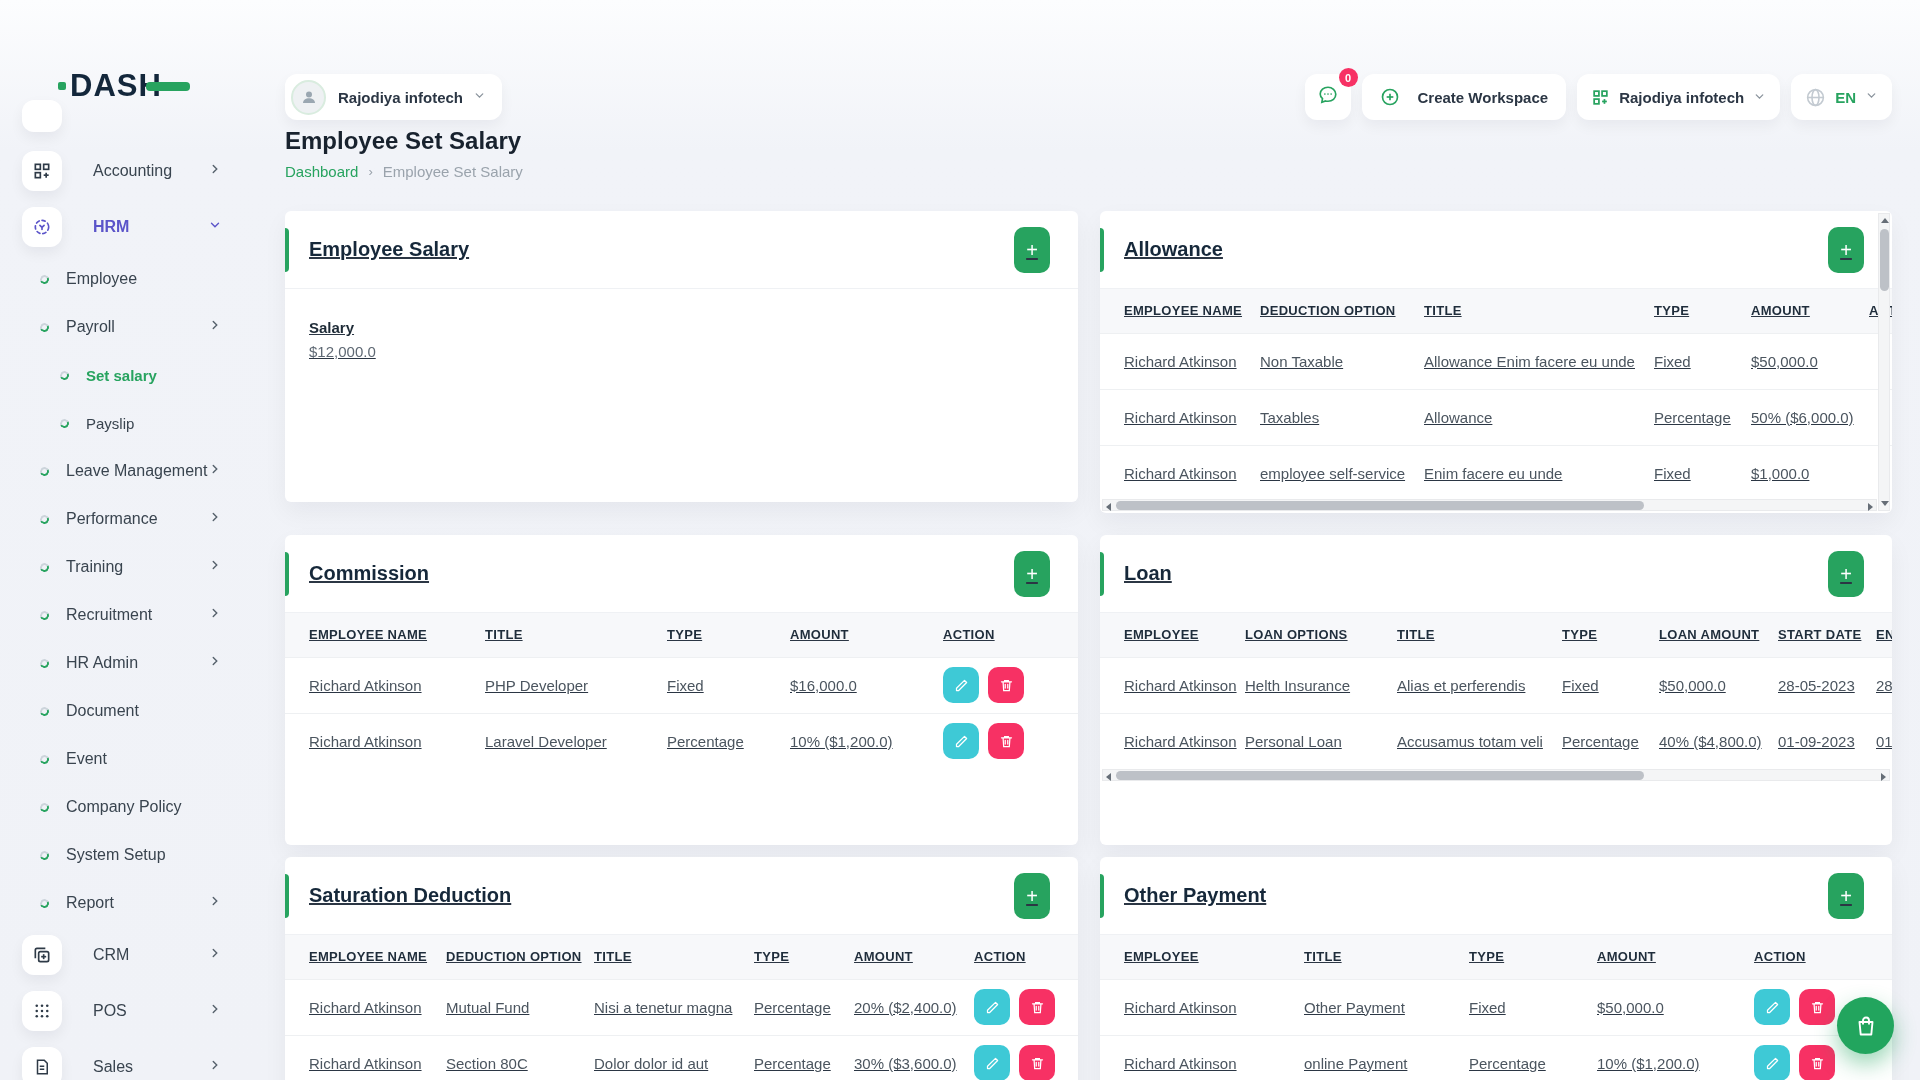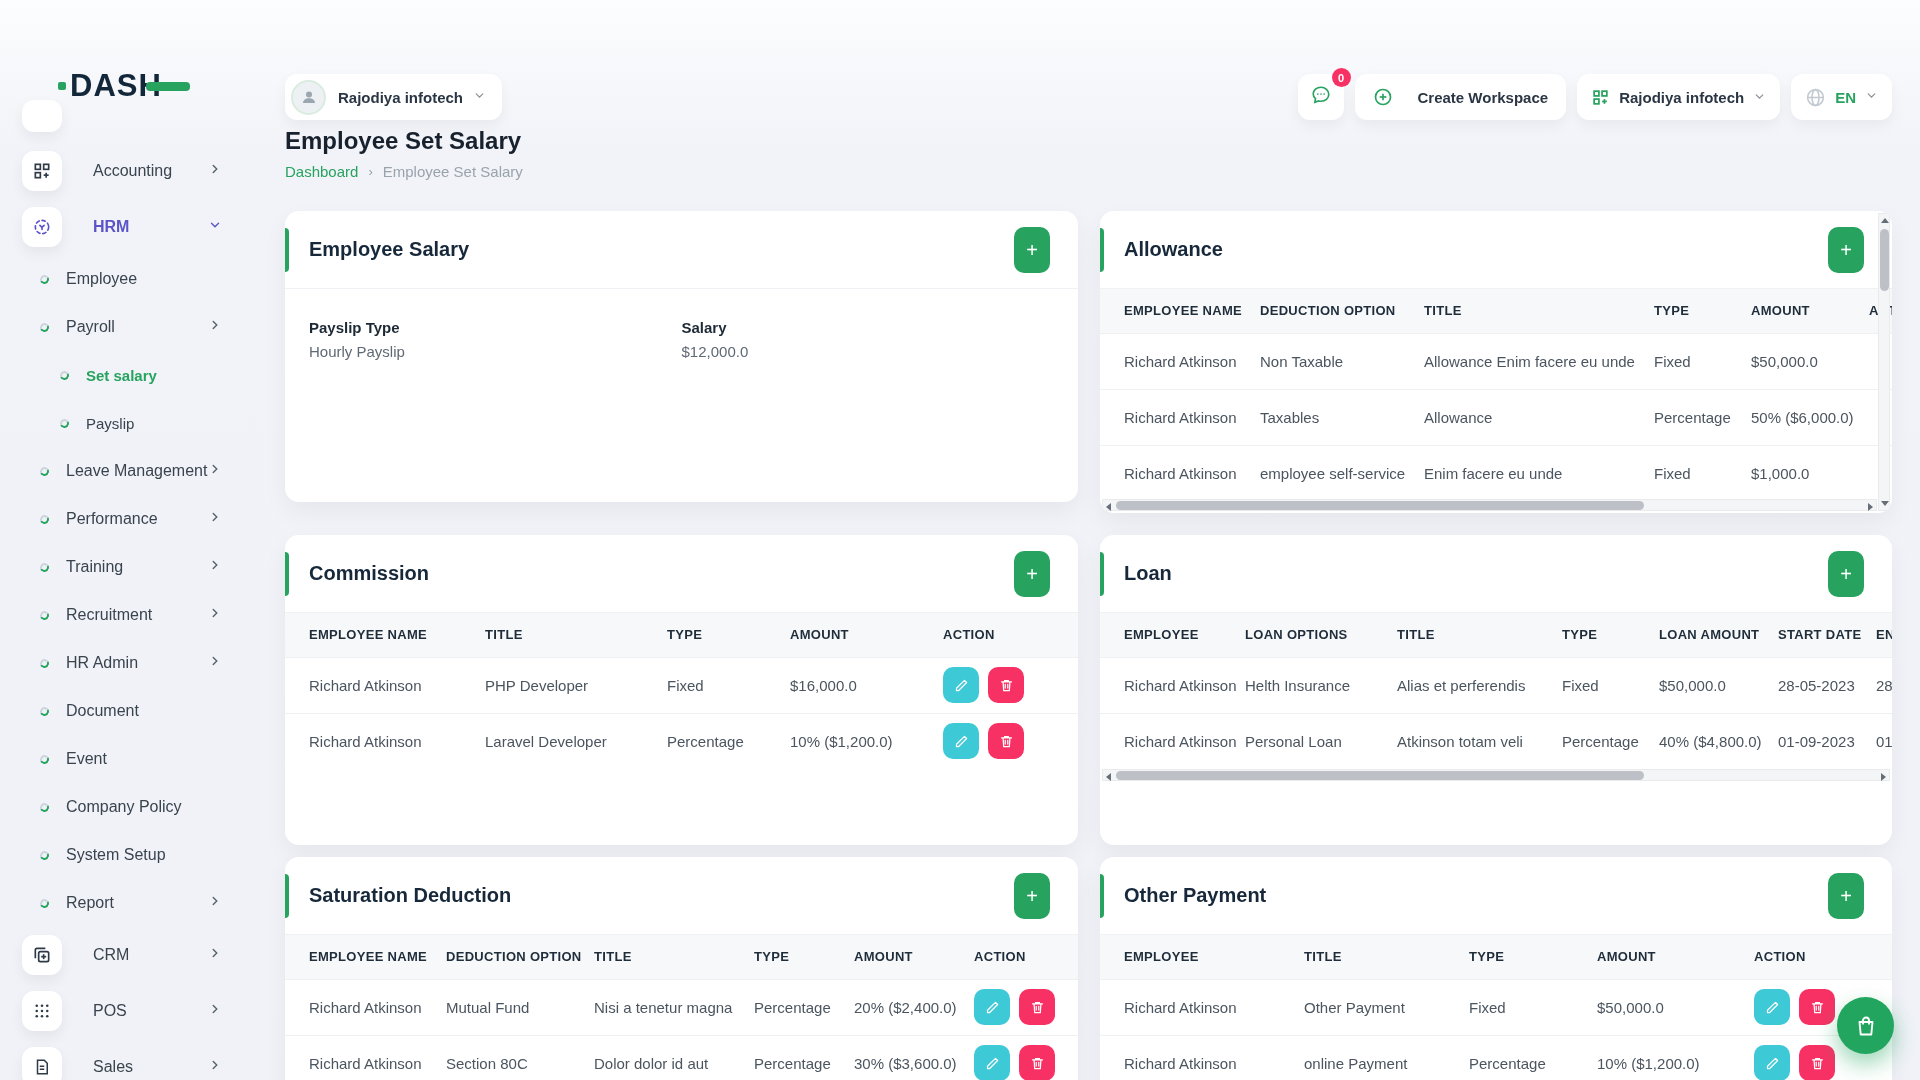--- a/index.html
+++ b/index.html
@@ -42,33 +42,33 @@
   .ws-left { padding:0 16px 0 6px; }
   .avatar { width:35px; height:35px; border-radius:50%; background:#eef1f3; border:2px solid #d9ecdf;
     display:flex; align-items:center; justify-content:center; color:#9aa7b1; }
   .ws-left .lbl { margin:0 10px 0 12px; font-size:15px; font-weight:600; color:#2b3644; }
   .chev-sm { color:#8a939c; }
   .right-group { margin-left:auto; display:flex; align-items:center; gap:11px; }
   .chat-pill { width:46px; justify-content:center; position:relative; }
   .badge { position:absolute; top:-6px; right:-7px; min-width:19px; height:19px; border-radius:10px;
     background:#f73164; color:#fff; font-size:11px; font-weight:700; display:flex; align-items:center;
     justify-content:center; padding:0 5px; }
-  .cw-pill { padding:0 18px; gap:25px; font-size:15px; font-weight:600; color:#2b3644; }
+  .cw-pill { padding:0 18px; gap:18px; font-size:15px; font-weight:600; color:#2b3644; }
   .ws-right { padding:0 14px; gap:9px; font-size:15px; font-weight:600; color:#2b3644; }
   .lang-pill { padding:0 14px; gap:9px; }
   .lang-code { color:#27a35f; font-size:15px; font-weight:700; }
 
   .page-title { position:absolute; left:0; top:127px; font-size:24px; font-weight:700; color:#18222e; }
   .breadcrumb { position:absolute; left:0; top:163px; font-size:15px; display:flex; gap:10px; align-items:center; }
   .breadcrumb .bc-link { color:#27a35f; cursor:pointer; }
   .breadcrumb .bc-sep { color:#9aa3ac; font-size:13px; }
   .breadcrumb .bc-cur { color:#9aa3ac; }
 
   
-  .card { position:absolute; background:#fff; border-radius:14px; box-shadow:0 10px 24px rgba(16,24,40,.05); overflow:hidden; }
+  .card { position:absolute; background:#fff; border-radius:6px; box-shadow:0 10px 24px rgba(16,24,40,.05); overflow:hidden;text-decoration:underline; }
   #card-salary      { left:285px;  top:211px; width:793px; height:291px; }
   #card-allowance   { left:1100px; top:211px; width:792px; height:302px; }
   #card-commission  { left:285px;  top:535px; width:793px; height:310px; }
   #card-loan        { left:1100px; top:535px; width:792px; height:310px; }
   #card-saturation  { left:285px;  top:857px; width:793px; height:330px; }
   #card-other       { left:1100px; top:857px; width:792px; height:330px; }
   .card-head { height:78px; display:flex; align-items:center; padding:0 28px 0 24px;
     border-bottom:1px solid #eff1f4; position:relative; }
   .card-head::before { content:""; position:absolute; left:0; top:17px; width:4px; height:44px;
     background:#27a35f; border-radius:0 4px 4px 0; }
@@ -365,24 +365,20 @@
   </div>
 </div>
 
 <div class="card" id="card-salary">
   <div class="card-head">
     <span class="card-title">Employee Salary</span>
     <button class="add-btn">+</button>
   </div>
   <div class="salary-body">
     <div class="field">
-      <div class="f-label">Payslip Type</div>
-      <div class="f-value">Hourly Payslip</div>
-    </div>
-    <div class="field">
       <div class="f-label">Salary</div>
       <div class="f-value">$12,000.0</div>
     </div>
   </div>
 </div>
 
 <div class="card" id="card-allowance">
   <div class="card-head">
     <span class="card-title">Allowance</span>
     <button class="add-btn">+</button>
@@ -539,21 +535,21 @@
             <td>Helth Insurance</td>
             <td>Alias et perferendis</td>
             <td>Fixed</td>
             <td>$50,000.0</td>
             <td>28-05-2023</td>
             <td>28-0</td>
           </tr>
           <tr>
             <td>Richard Atkinson</td>
             <td>Personal Loan</td>
-            <td>Atkinson totam veli</td>
+            <td>Accusamus totam veli</td>
             <td>Percentage</td>
             <td>40% ($4,800.0)</td>
             <td>01-09-2023</td>
             <td>01-0</td>
           </tr>
         </tbody>
       </table>
     </div>
   <div class="sb-h">
     <span class="tri tri-l"></span>

